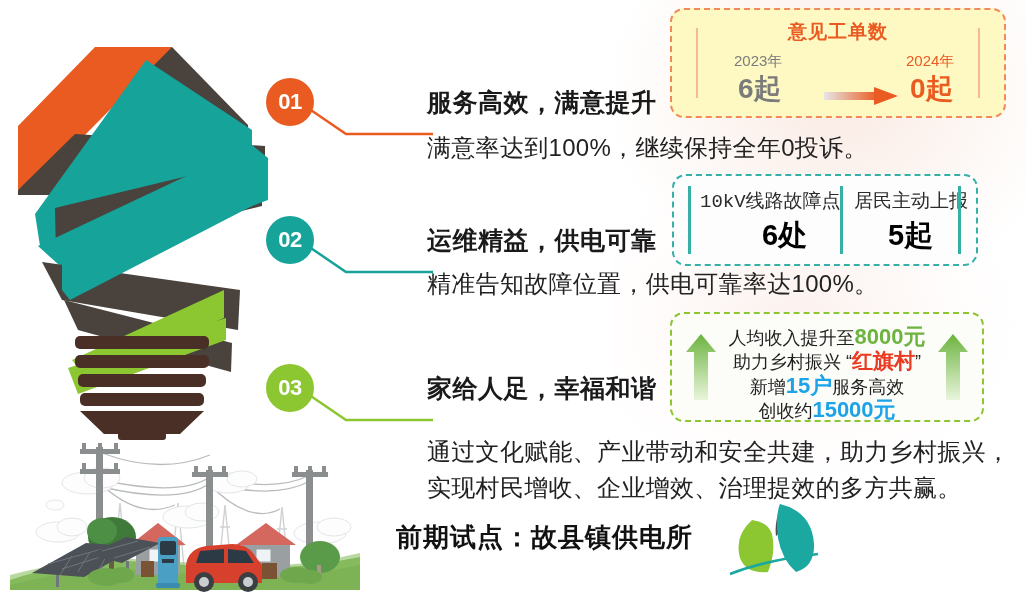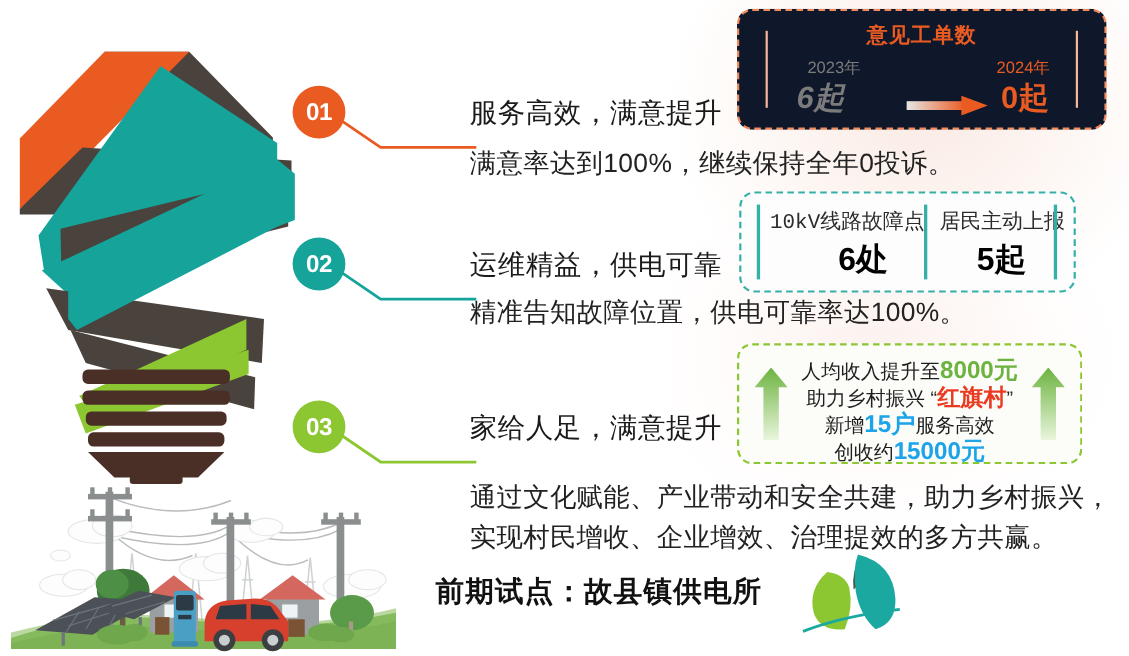--- a/index.html
+++ b/index.html
@@ -33,30 +33,30 @@
     display:flex;align-items:center;justify-content:center;
     letter-spacing:-0.5px;
   }
   .n1{background:#ea5b21;}
   .n2{background:#15a39a;}
   .n3{background:#8cc631;}
 
   .lead{position:absolute;}
 
   .head{
-    position:absolute;font-size:25px;font-weight:normal;color:#1a1a1a;
+    position:absolute;font-size:25px;font-weight:bold;color:#1a1a1a;
     letter-spacing:.5px;white-space:nowrap;
   }
   .body-t{
     position:absolute;font-size:24px;color:#222;white-space:nowrap;
     letter-spacing:.3px;
   }
 
   
-  .card{position:absolute;border-radius:14px;background:#0f172a;}
+  .card{position:absolute;border-radius:14px;background:#fef9c3;}
   .card1{left:670px;top:8px;width:332px;height:106px;border:2px dashed #f08a5d;}
   .card2{left:672px;top:174px;width:302px;height:88px;border:2px dashed #35b0a7;background:#fdfdfd;}
   .card3{left:670px;top:312px;width:310px;height:106px;border:2px dashed #8cc631;background:#fcfdf9;}
 
   .c1-title{position:absolute;top:9px;left:0;width:100%;text-align:center;
     color:#ea5b21;font-weight:bold;font-size:19px;letter-spacing:1px;}
   .c1-rule{position:absolute;top:18px;width:2px;height:70px;background:#f6b79a;}
   .yr{position:absolute;top:42px;font-size:15px;}
   .vl{position:absolute;top:60px;font-size:28px;font-weight:bold;}
   .gray{color:#7b7b7b;} .orange{color:#ea5b21;}
@@ -243,21 +243,21 @@
     <div class="head" style="left:427px;top:86px;">服务高效，满意提升</div>
     <div class="body-t" style="left:427px;top:132px;">满意率达到100%，继续保持全年0投诉。</div>
   </div>
 
   <div class="card card1">
     <div class="c1-title">意见工单数</div>
     <div class="c1-rule" style="left:24px;"></div>
     <div class="c1-rule" style="right:24px;"></div>
 
     <div class="yr gray" style="left:62px;">2023年</div>
-    <div class="vl gray" style="left:52px;font-style:italic;">6起</div>
+    <div class="vl gray" style="left:66px;">6起</div>
 
     <svg class="arrow1" viewBox="0 0 74 18">
       <defs>
           <linearGradient id="ag1" x1="0" y1="0" x2="1" y2="0">
         <stop offset="0%" stop-color="#e6e6e6"></stop>
             <stop offset="100%" stop-color="#ea5b21"></stop>
       </linearGradient>
         </defs>
       <rect x="0" y="5" width="54" height="8" fill="url(#ag1)"></rect>
       <polygon points="50,0 74,9 50,18" fill="#ea5b21"></polygon>
@@ -286,21 +286,21 @@
     <div class="c2-val" style="left:214px;">5起</div>
 
     <div class="c2-rule" style="left:284px;"></div>
   </div>
 
   <div class="row">
     <div class="num n3" style="left:266px;top:364px;">03</div>
     <svg class="lead" style="left:300px;top:386px;width:135px;height:40px;">
       <path d="M2 4 L46 34 L133 34" stroke="#8cc631" stroke-width="2.5" fill="none"></path>
     </svg>
-    <div class="head" style="left:427px;top:372px;">家给人足，满意提升</div>
+    <div class="head" style="left:427px;top:372px;">家给人足，幸福和谐</div>
     <div class="body-t" style="left:427px;top:436px;">通过文化赋能、产业带动和安全共建，助力乡村振兴，</div>
     <div class="body-t" style="left:427px;top:472px;">实现村民增收、企业增效、治理提效的多方共赢。</div>
   </div>
 
   <div class="card card3">
     <svg class="arrU" style="left:14px;top:20px;" viewBox="0 0 30 66">
       <defs>
           <linearGradient id="ug1" x1="0" y1="0" x2="0" y2="1">
         <stop offset="0%" stop-color="#6cb33f"></stop>
             <stop offset="100%" stop-color="#e9f5dc"></stop>

